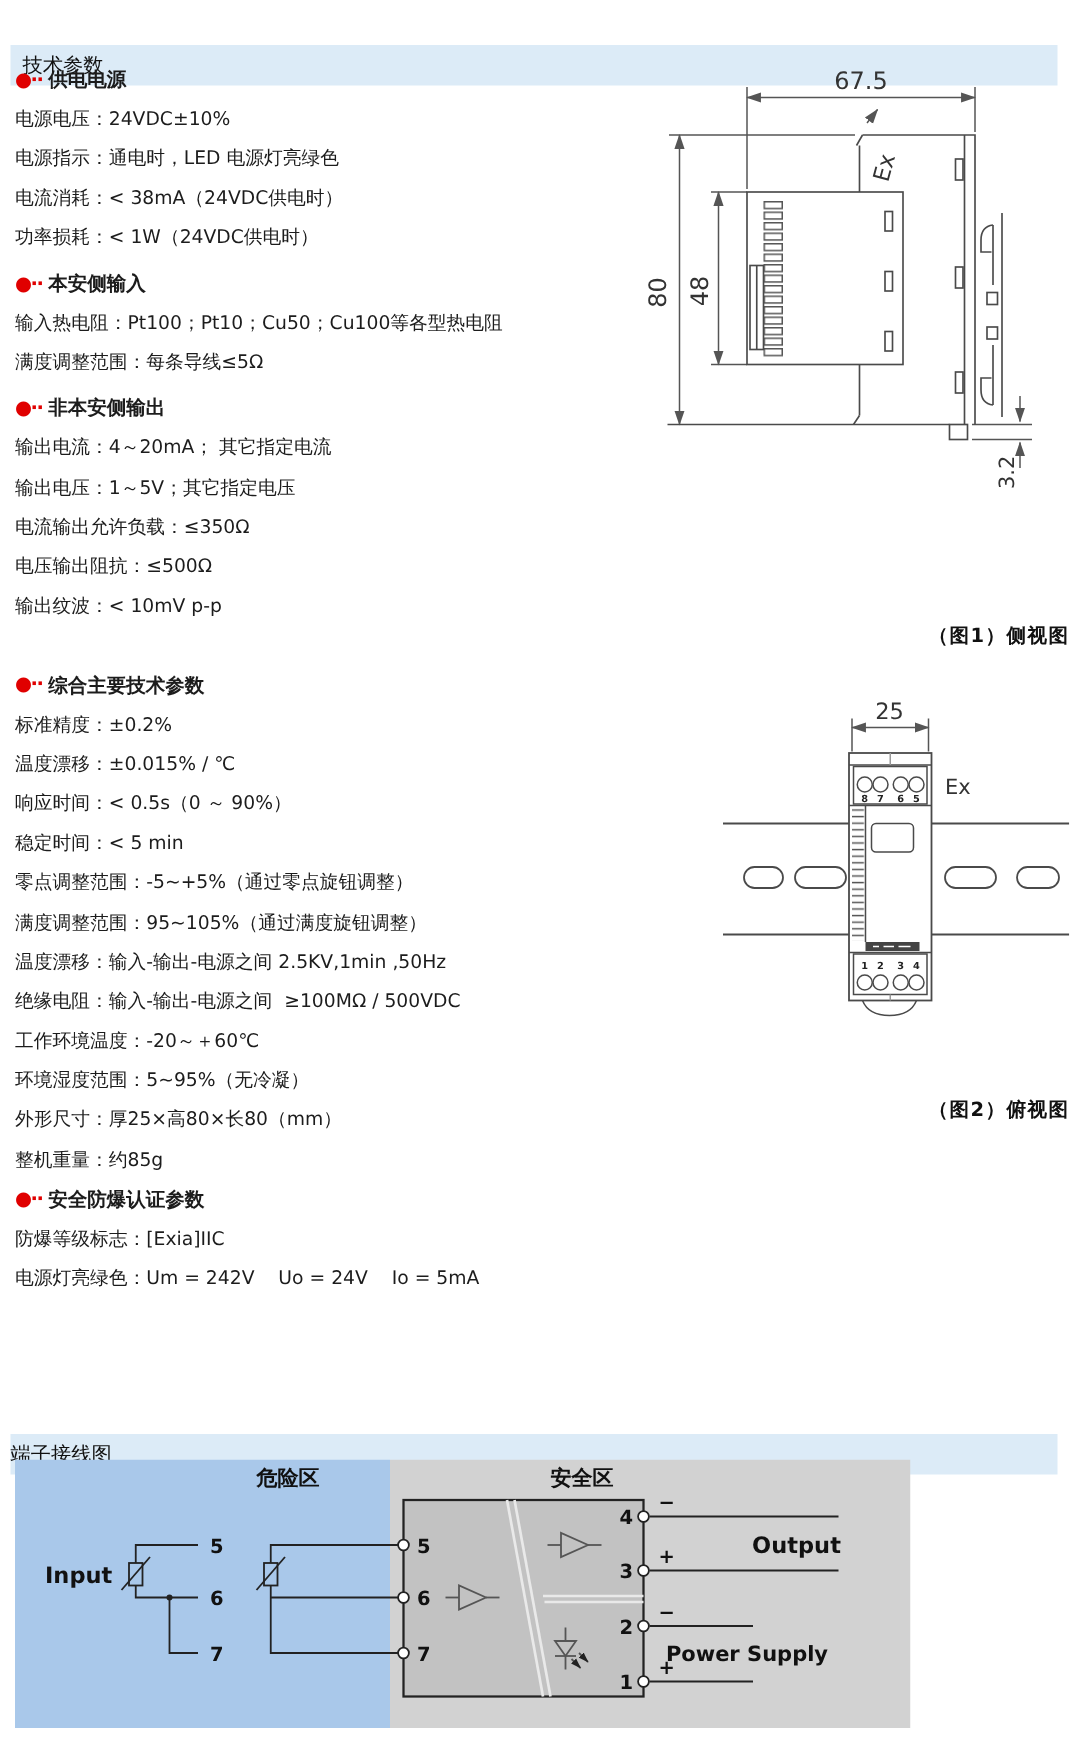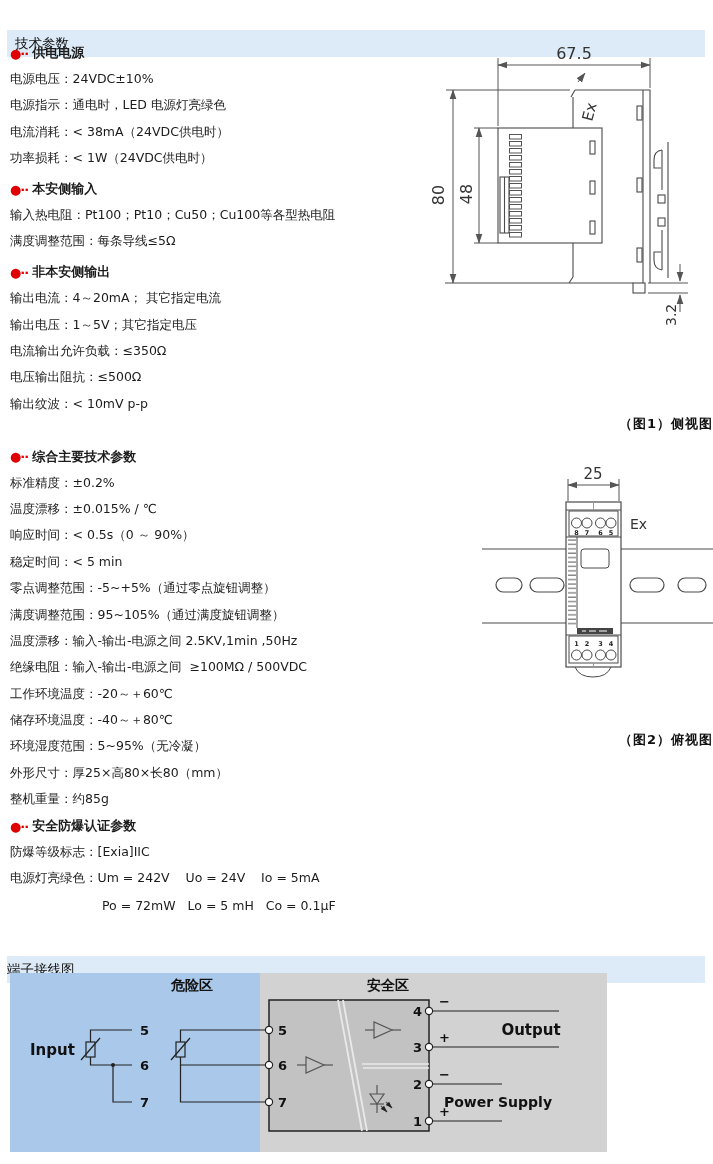--- a/index.html
+++ b/index.html
@@ -108,44 +108,38 @@
     <div class="row">
         <span>温度漂移：输入-输出-电源之间 2.5KV,1min ,50Hz</span>
       </div>
     <div class="row">
         <span>绝缘电阻：输入-输出-电源之间  ≥100MΩ / 500VDC</span>
       </div>
     <div class="row">
         <span>工作环境温度：-20～＋60℃</span>
       </div>
     <div class="row">
-        <span>储存环境温度：-40～＋80℃</span>
-      </div>
-    <div class="row">
         <span>环境湿度范围：5~95%（无冷凝）</span>
       </div>
     <div class="row">
         <span>外形尺寸：厚25×高80×长80（mm）</span>
       </div>
     <div class="row">
         <span>整机重量：约85g</span>
       </div>
 
     <div class="row head">
         <span class="bu">●··</span>
         <span>安全防爆认证参数</span>
       </div>
     <div class="row">
         <span>防爆等级标志：[Exia]IIC</span>
       </div>
     <div class="row">
         <span>电源灯亮绿色：Um = 242V    Uo = 24V    Io = 5mA</span>
-      </div>
-    <div class="row indent">
-        <span>Po = 72mW   Lo = 5 mH   Co = 0.1μF</span>
       </div>
   </div>
 
   <svg style="left:430px;top:42px;" width="283" height="392" viewBox="0 0 283 392">
     <defs>
       <marker id="a1" viewBox="0 0 10 8" refX="9.3" refY="4" markerWidth="10" markerHeight="8" orient="auto-start-reverse" markerUnits="userSpaceOnUse">
         <path d="M0,0.6 L10,4 L0,7.4 Z" fill="#555"></path>
       </marker>
       <pattern id="finP" x="79" y="92" width="13" height="7" patternUnits="userSpaceOnUse">
         <rect x="0.5" y="0.5" width="12" height="4.5" fill="none" stroke="#555"></rect>

